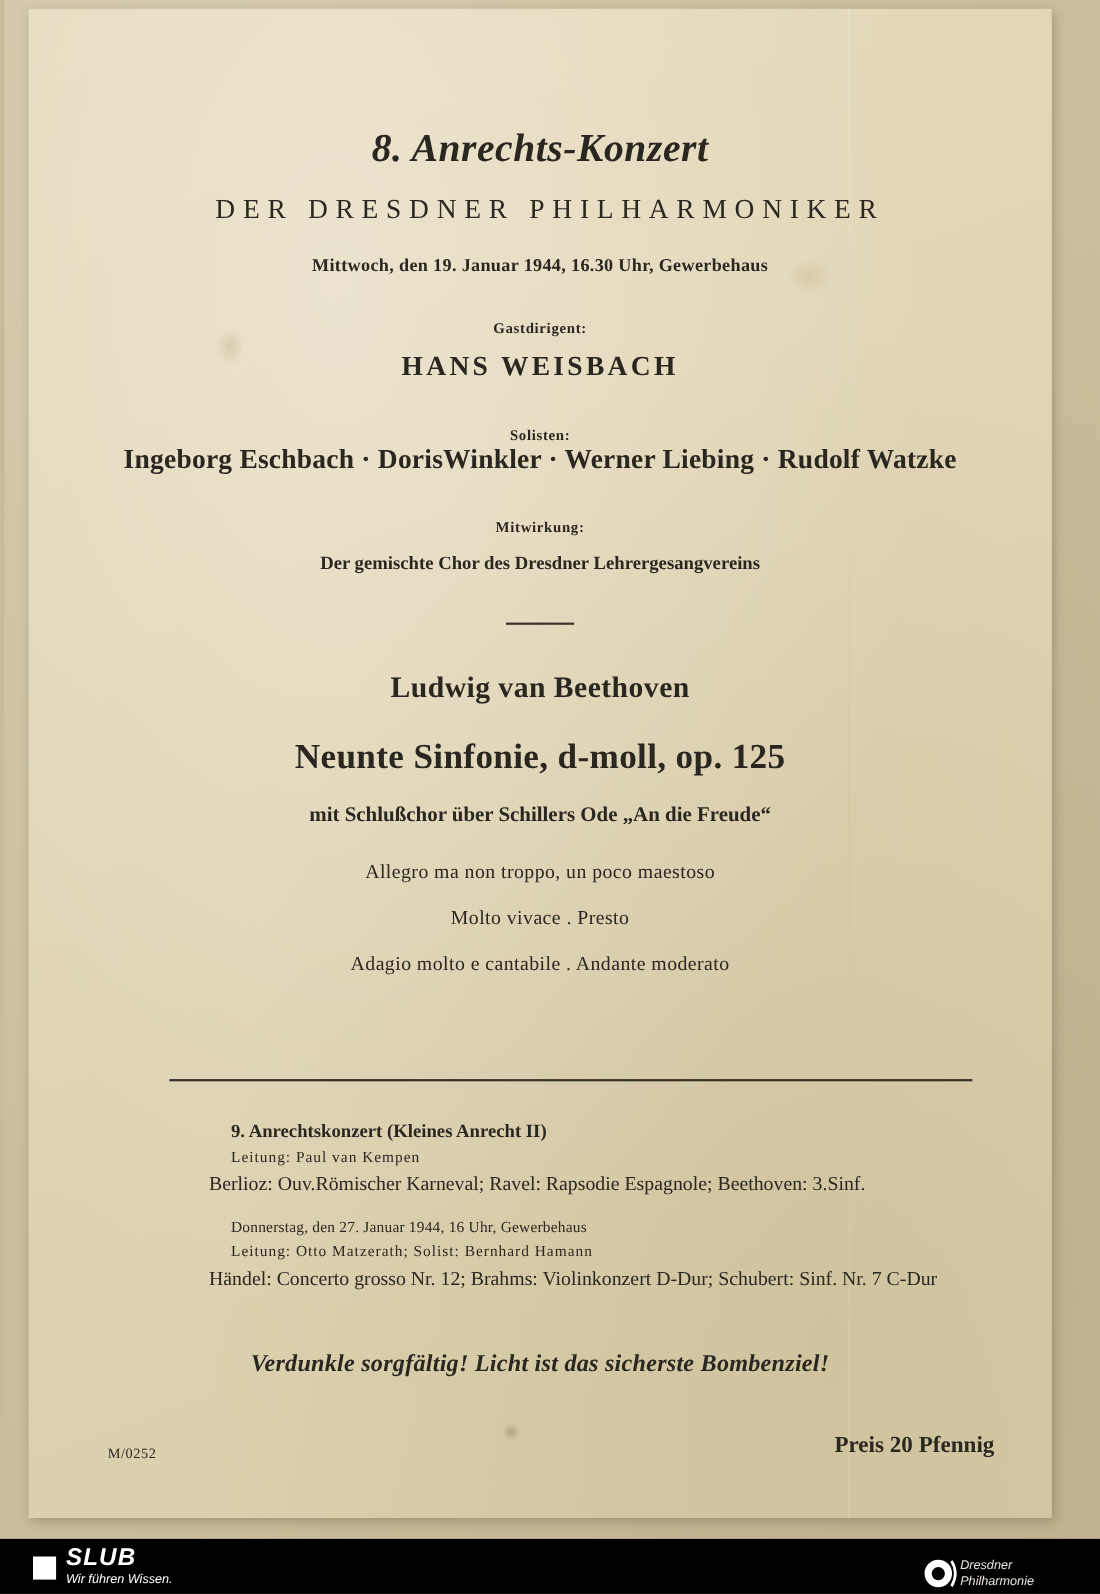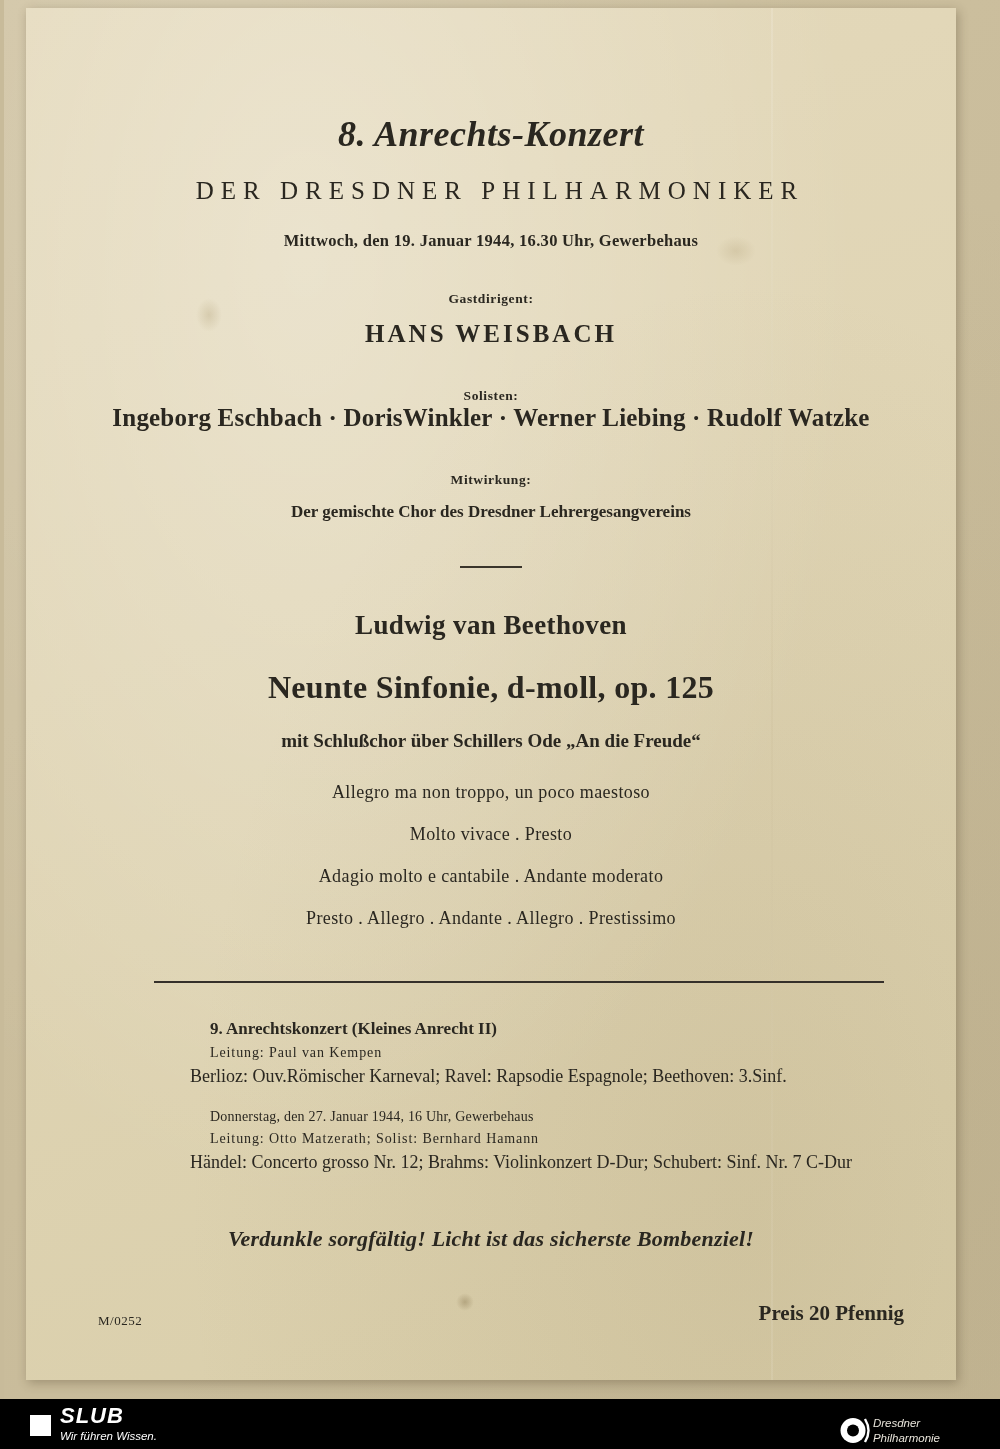--- a/index.html
+++ b/index.html
@@ -309,21 +309,20 @@
 
       <div class="rule-short"></div>
 
       <div class="t-composer">Ludwig van Beethoven</div>
       <div class="t-work">Neunte Sinfonie, d-moll, op. 125</div>
       <div class="t-worksub">mit Schlußchor über Schillers Ode „An die Freude“</div>
 
       <div class="mvt first">Allegro ma non troppo, un poco maestoso</div>
       <div class="mvt">Molto vivace . Presto</div>
       <div class="mvt">Adagio molto e cantabile . Andante moderato</div>
-      <div class="mvt">Presto . Allegro . Andante . Allegro . Prestissimo</div>
     </div>
 
     <div class="rule-long"></div>
 
     <div class="preview">
       <div class="pv-title">9. Anrechtskonzert (Kleines Anrecht II)</div>
       <div class="pv-small wide">Leitung: Paul van Kempen</div>
       <div class="pv-prog">Berlioz: Ouv.Römischer Karneval; Ravel: Rapsodie Espagnole; Beethoven: 3.Sinf.</div>
 
       <div class="pv-gap"></div>

